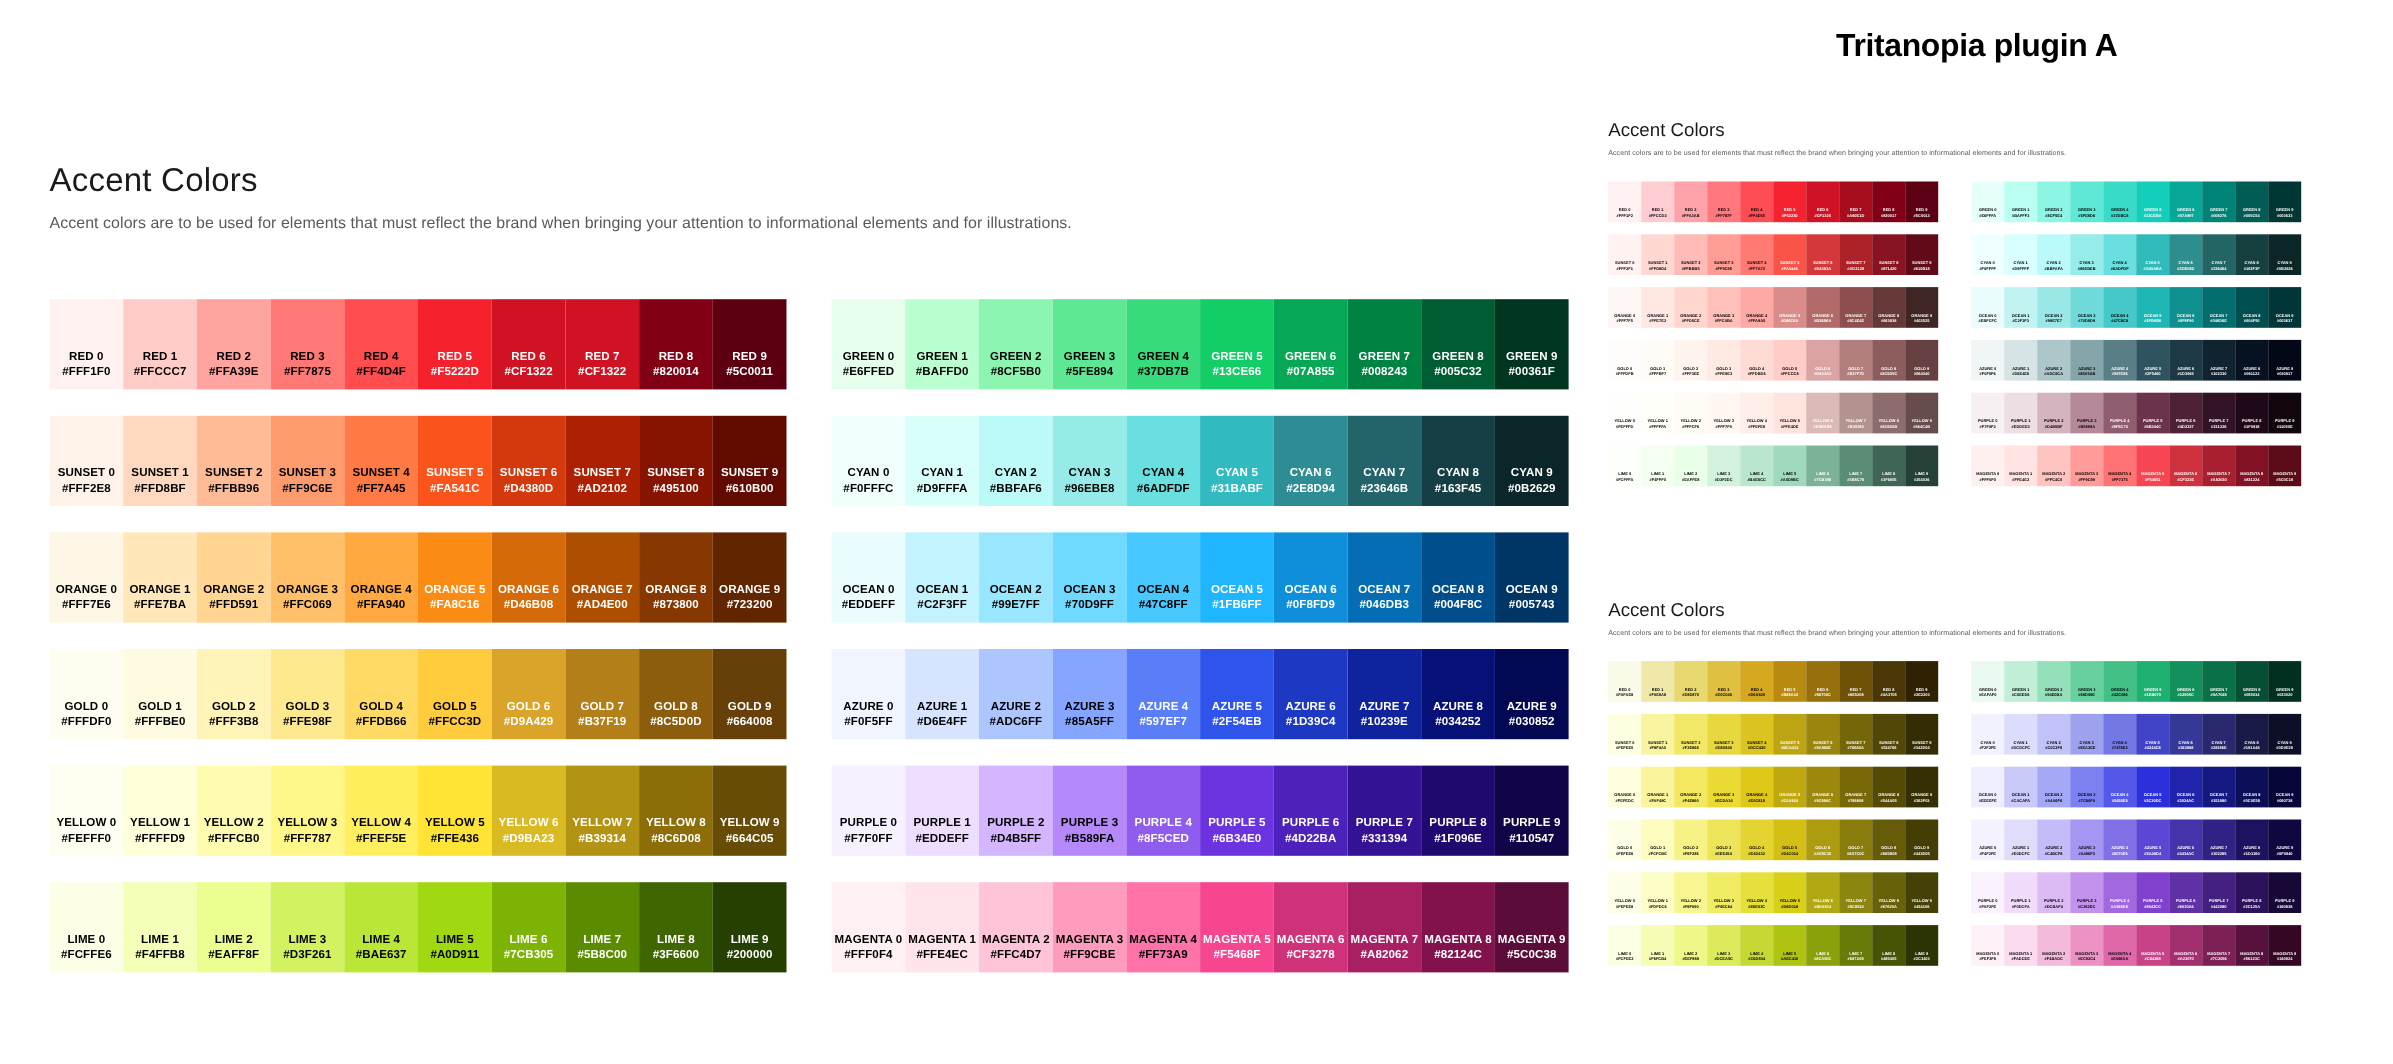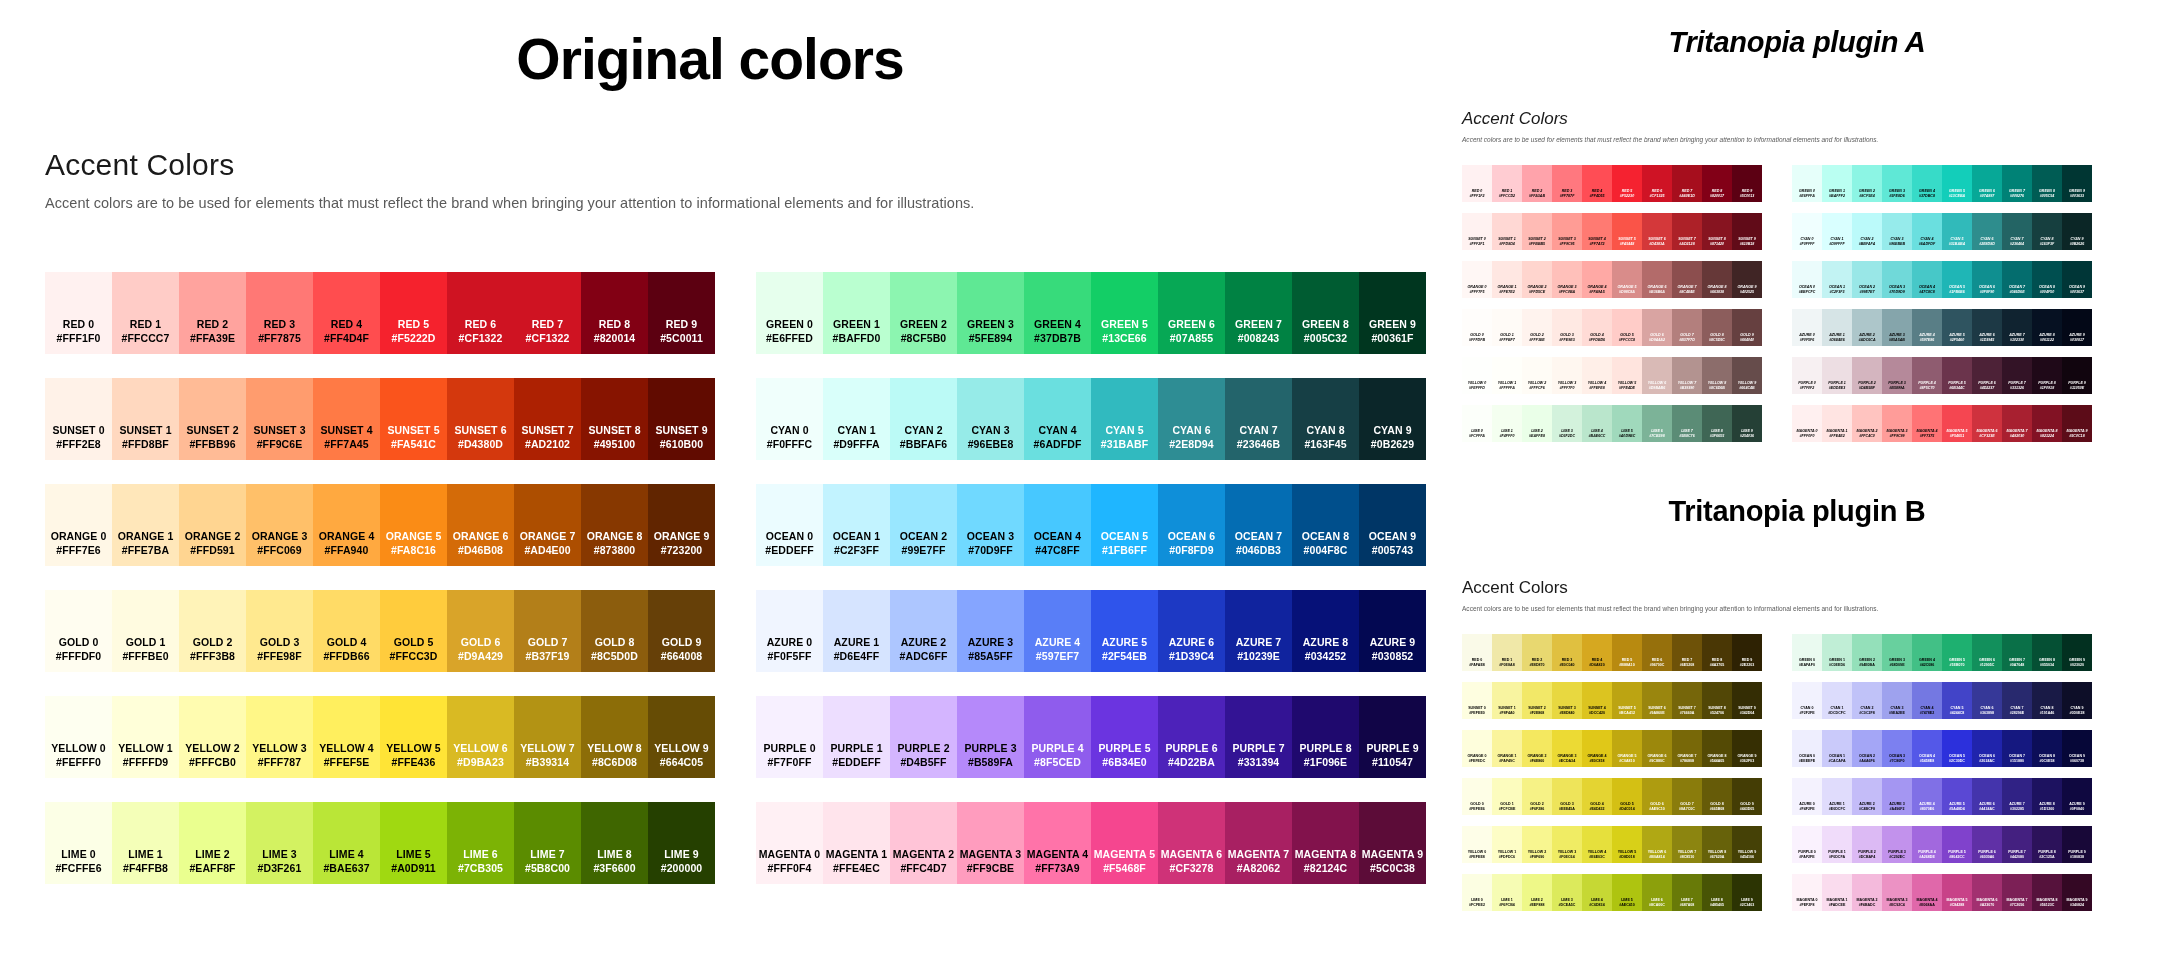--- a/index.html
+++ b/index.html
@@ -43,21 +43,21 @@
     position: relative;
     display: flex; flex-direction: column;
     align-items: center; justify-content: flex-end;
     padding-bottom: 9px;
   }
   .sw-name { font-size: 10.5px; font-weight: bold; line-height: 1.28; letter-spacing: .1px; }
   .sw-hex  { font-size: 10.5px; font-weight: bold; line-height: 1.28; letter-spacing: .1px; }
 
   
   .plugin-panel { position: absolute; width: 700px; }
-  #plugin-a { left: 1462px; top: 26px; font-style: italic; }
+  #plugin-a { left: 1462px; top: 26px; }
   #plugin-b { left: 1462px; top: 495px; }
 
   .plugin-title {
     font-size: 29px; font-weight: bold; color: #000; text-align: center;
     width: 670px; letter-spacing: -.3px;
   }
   .mini-heading { font-size: 17px; color: #1a1a1a; margin-top: 50px; }
   .mini-desc { font-size: 6.5px; color: #5a5a5a; margin-top: 7px; letter-spacing: .02px; }
 
   .mini-grids { display: flex; gap: 30px; margin-top: 22px; }
@@ -75,21 +75,20 @@
     white-space: nowrap; letter-spacing: .02px;
   }
 </style>
 </head>
 <body>
 
 <div id="root">
 
   <div id="original-panel">
 
-    <div id="main-title">Original colors</div>
 
     <div id="orig-header">
       <div class="section-heading">Accent Colors</div>
       <div class="section-desc">Accent colors are to be used for elements that must reflect the brand when  bringing your attention to informational elements and for illustrations.</div>
     </div>
 
     <div class="grid" id="grid-left">
         <div class="ramp">
           <div class="swatch" style="background: rgb(255, 241, 240); color: rgb(0, 0, 0);">
             <div class="sw-name">RED 0</div>
@@ -1109,21 +1108,20 @@
             <div class="mini-swatch" style="background: rgb(92, 12, 24); color: rgb(255, 255, 255);">
               <div class="mini-name">MAGENTA 9</div>
               <div class="mini-hex">#5C0C18</div>
             </div>
           </div>
         </div>
     </div>
   </div>
 
   <div class="plugin-panel" id="plugin-b">
-    <div class="plugin-title">Tritanopia plugin B</div>
     <div class="mini-heading">Accent Colors</div>
     <div class="mini-desc">Accent colors are to be used for elements that must reflect the brand when  bringing your attention to informational elements and for illustrations.</div>
     <div class="mini-grids">
       <div class="mini-col">
           <div class="mini-ramp">
             <div class="mini-swatch" style="background: rgb(250, 250, 232); color: rgb(0, 0, 0);">
               <div class="mini-name">RED 0</div>
               <div class="mini-hex">#FAFAE8</div>
             </div>
             <div class="mini-swatch" style="background: rgb(240, 232, 168); color: rgb(0, 0, 0);">

